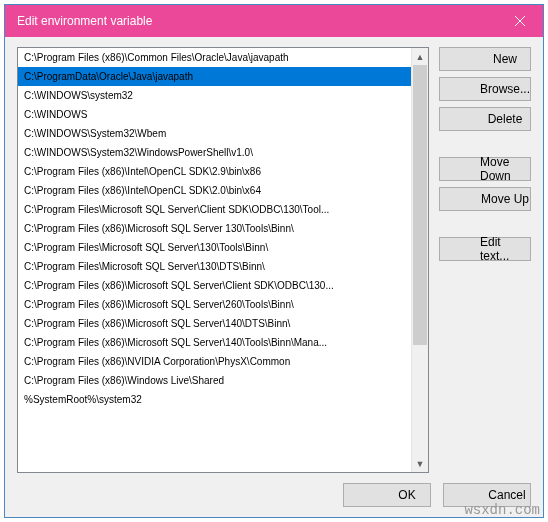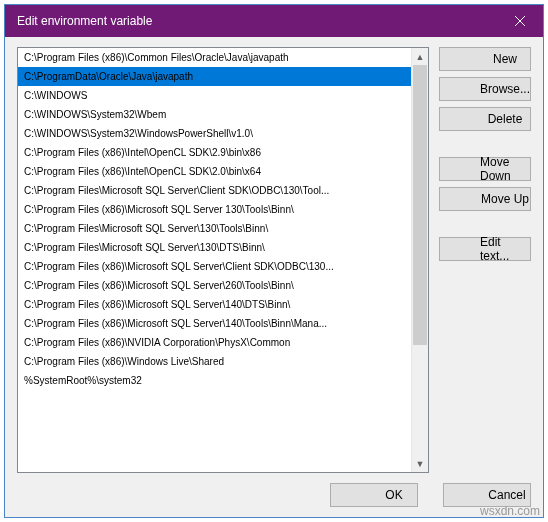--- a/index.html
+++ b/index.html
@@ -17,21 +17,21 @@
     .window {
       width: 540px;
       height: 514px;
       border: 1px solid #4a87c7;
       position: relative;
       background: #fff;
       display: flex;
       flex-direction: column;
     }
     .titlebar {
-      background: #701a75;
+      background: #ec4899;
       color: #fff;
       height: 32px;
       display: flex;
       align-items: center;
       justify-content: space-between;
       padding-left: 12px;
       font-size: 12px;
       flex: 0 0 auto;
     }
     .titlebar-title {
@@ -133,33 +133,34 @@
       color: #000;
       user-select: none;
       padding-left: 40px;
     }
     .gap-small { height: 14px; }
     .gap-med { height: 14px; }
     .footer {
       flex: 0 0 auto;
       display: flex;
       justify-content: flex-end;
-      gap: 25px;
+      gap: 12px;
       padding-top: 10px;
     }
     .footer .btn {
       width: 88px;
     }
     .watermark {
       position: absolute;
       bottom: 4px;
       right: 8px;
-      font-size: 12px;
+      font-size: 14px;
       color: #999;
       pointer-events: none;
+      font-family: Liberation Mono, monospace;
     }
   </style>
 </head>
 <body>
 
 <div class="window">
   <div class="titlebar">
     <span class="titlebar-title">Edit environment variable</span>
     <div class="close-btn">
       <svg width="10" height="10" viewBox="0 0 10 10">
@@ -169,20 +170,21 @@
     </div>
   </div>
 
   <div class="body">
     <div class="content-row">
 
       <div class="list-wrap">
         <div class="list" id="path-list">
             <div class="list-item">C:\Program Files (x86)\Common Files\Oracle\Java\javapath</div>
             <div class="list-item selected">C:\ProgramData\Oracle\Java\javapath</div>
+            <div class="list-item">C:\WINDOWS\system32</div>
             <div class="list-item">C:\WINDOWS</div>
             <div class="list-item">C:\WINDOWS\System32\Wbem</div>
             <div class="list-item">C:\WINDOWS\System32\WindowsPowerShell\v1.0\</div>
             <div class="list-item">C:\Program Files (x86)\Intel\OpenCL SDK\2.9\bin\x86</div>
             <div class="list-item">C:\Program Files (x86)\Intel\OpenCL SDK\2.0\bin\x64</div>
             <div class="list-item">C:\Program Files\Microsoft SQL Server\Client SDK\ODBC\130\Tool...</div>
             <div class="list-item">C:\Program Files (x86)\Microsoft SQL Server 130\Tools\Binn\</div>
             <div class="list-item">C:\Program Files\Microsoft SQL Server\130\Tools\Binn\</div>
             <div class="list-item">C:\Program Files\Microsoft SQL Server\130\DTS\Binn\</div>
             <div class="list-item">C:\Program Files (x86)\Microsoft SQL Server\Client SDK\ODBC\130...</div>

